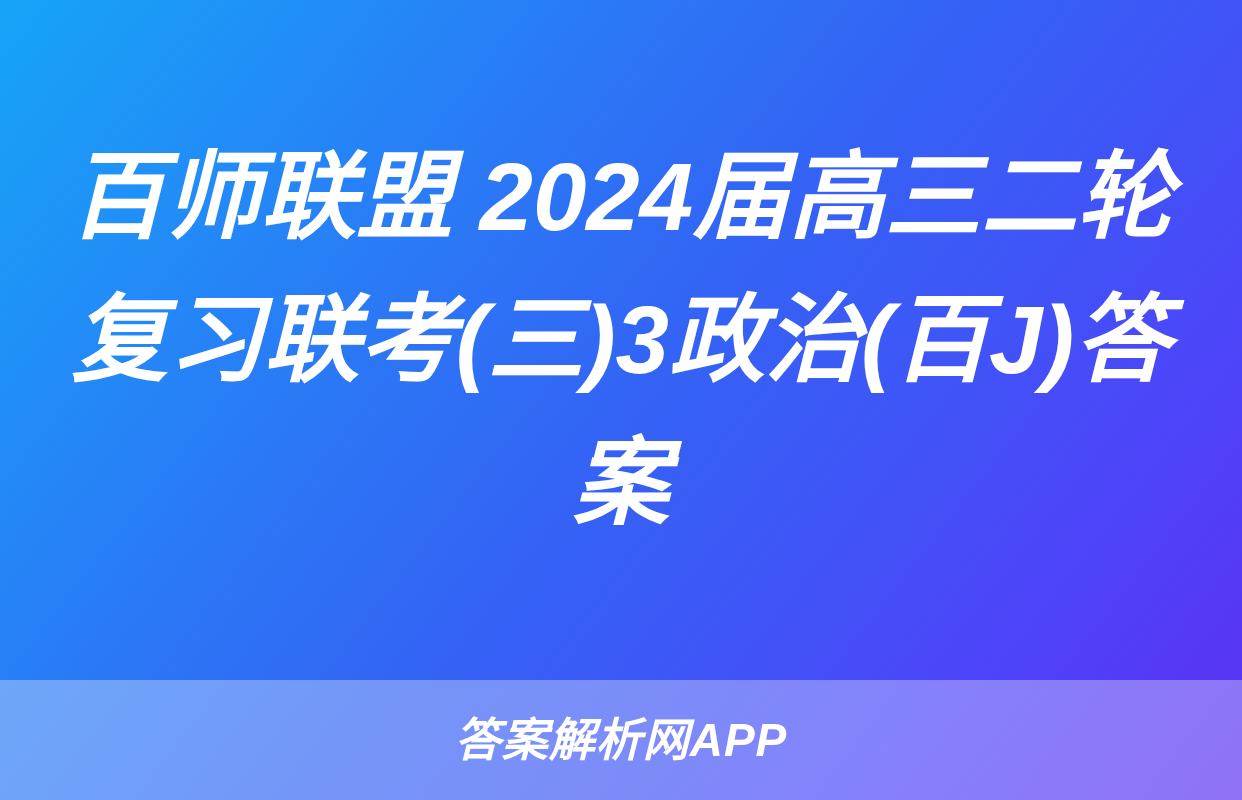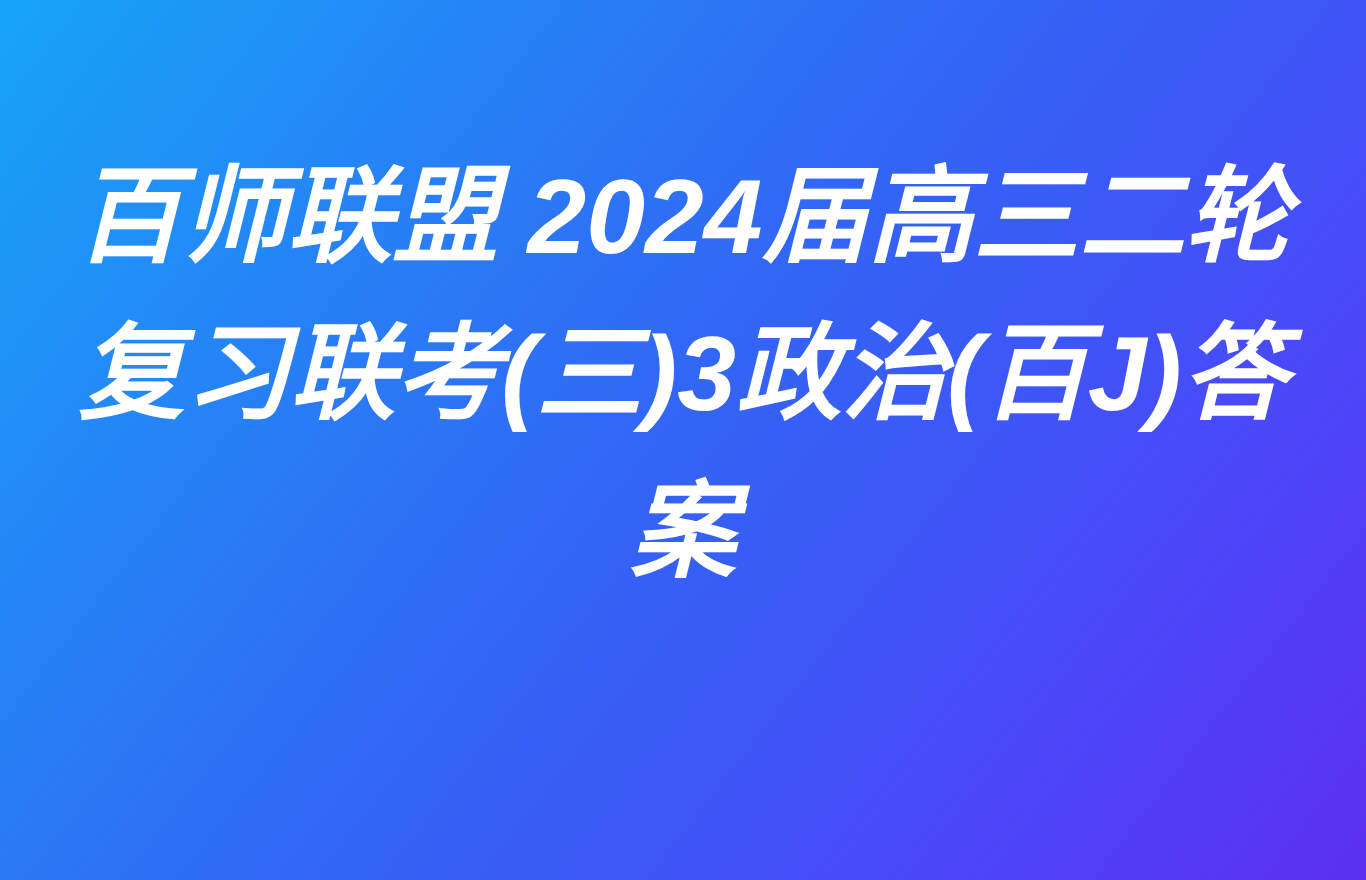--- a/index.html
+++ b/index.html
@@ -82,14 +82,17 @@
 </style>
 </head>
 <body>
 
 <div class="poster">
 
   <div class="headline-wrap">
     <div class="headline">百师联盟 2024届高三二轮复习联考(三)3政治(百J)答案</div>
   </div>
 
+  <div class="watermark-band">
+    <div class="watermark-text">答案解析网APP</div>
+  </div>
 
 </div>
 
 </body></html>

